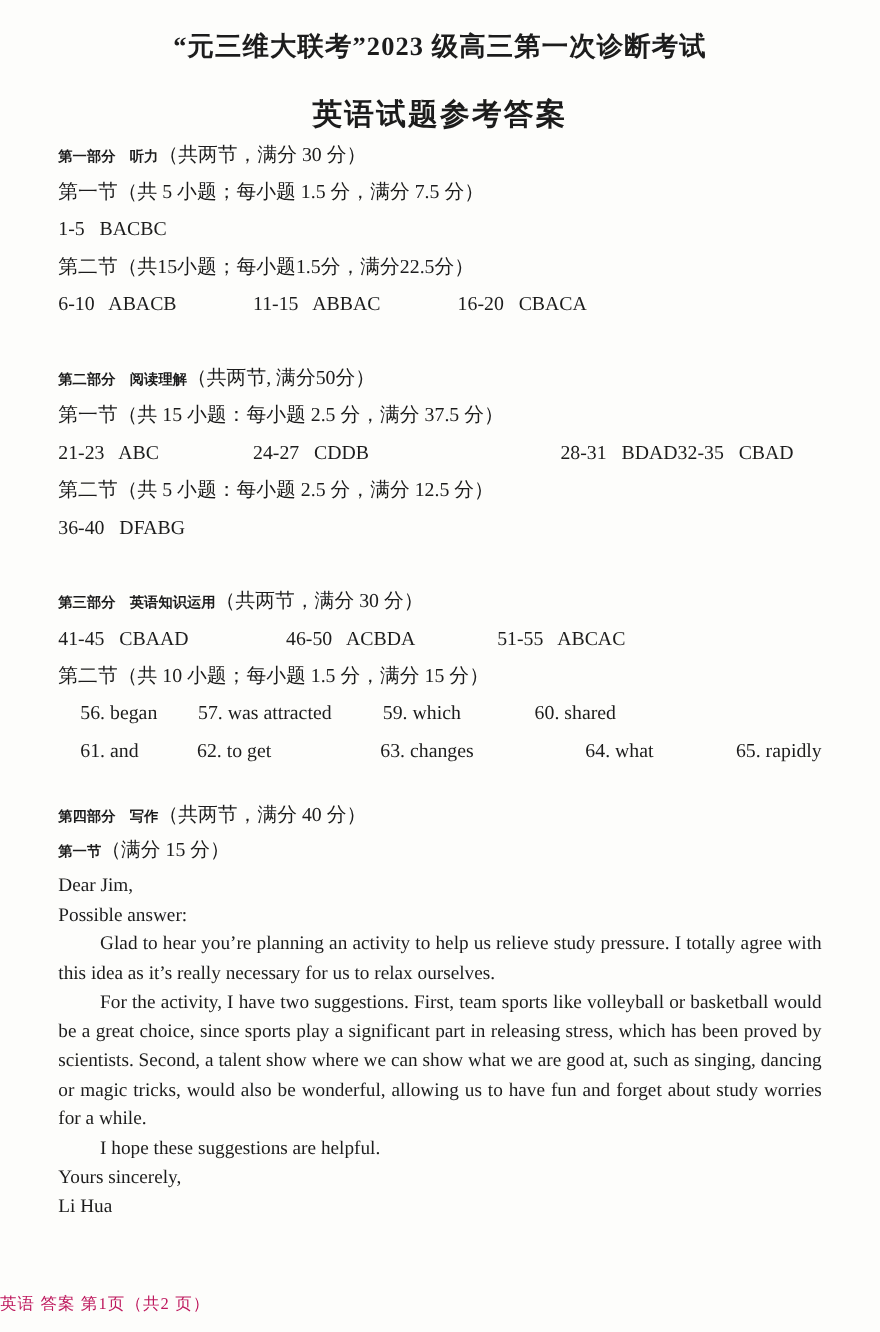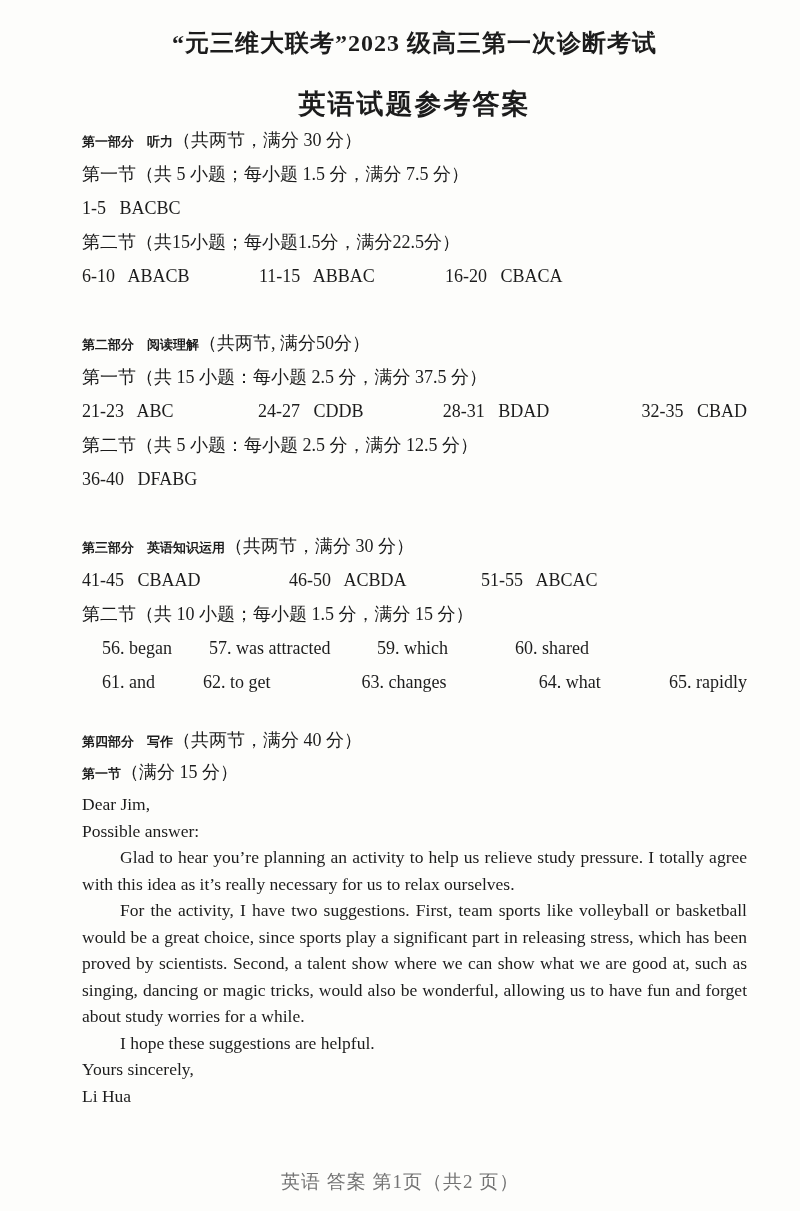--- a/index.html
+++ b/index.html
@@ -9,21 +9,21 @@
   }
   .page {
     position: relative;
     width: 800px;
     height: 1211px;
     margin: 0 auto;
     background: #fdfdfb;
     color: #1c1c1c;
     font-family: "Liberation Serif", serif;
     box-sizing: border-box;
-    padding: 26px 53px 0 82px;
+    padding: 26px 53px 0 53px;
     overflow: hidden;
   }
   
   .title1 {
     text-align: center;
     font-family: "Liberation Serif", serif;
     font-weight: bold;
     font-size: 24px;
     line-height: 34px;
     letter-spacing: 1px;
@@ -56,21 +56,21 @@
     font-size: 13px;
   }
   .h-rest {
     font-family: "Liberation Serif", serif;
     font-size: 18px;
   }
   .sub { font-size: 18px; }
   .cell { display: inline-block; white-space: pre; }
   .w177 { width: 177px; }
   .w186 { width: 186px; }
-  .w200 { width: 200px; }
+  .w200 { width: 200px; text-align: right; }
   .w207 { width: 207px; }
   .w192 { width: 192px; }
   .w107 { width: 107px; margin-left: 20px; }
   .w168 { width: 168px; }
   .w188 { width: 188px; }
   .w138 { width: 138px; }
   
   .essay {
     margin-top: 4px;
     font-size: 17.5px;
@@ -87,23 +87,23 @@
     padding-right: 2px;
     line-height: 27px;
   }
   .signature { padding-right: 10px; }
   
   .footer {
     position: absolute;
     left: 0;
     right: 0;
     bottom: 16px;
-    text-align: center;
-    font-size: 19px;
-    color: #737373;
+    text-align: left;
+    font-size: 15px;
+    color: #be185d;
     letter-spacing: 1px;
     white-space: pre;
   }
 </style>
 </head>
 <body>
 
 <div class="page">
 
   <div class="title1">“元三维大联考”2023 级高三第一次诊断考试</div>

